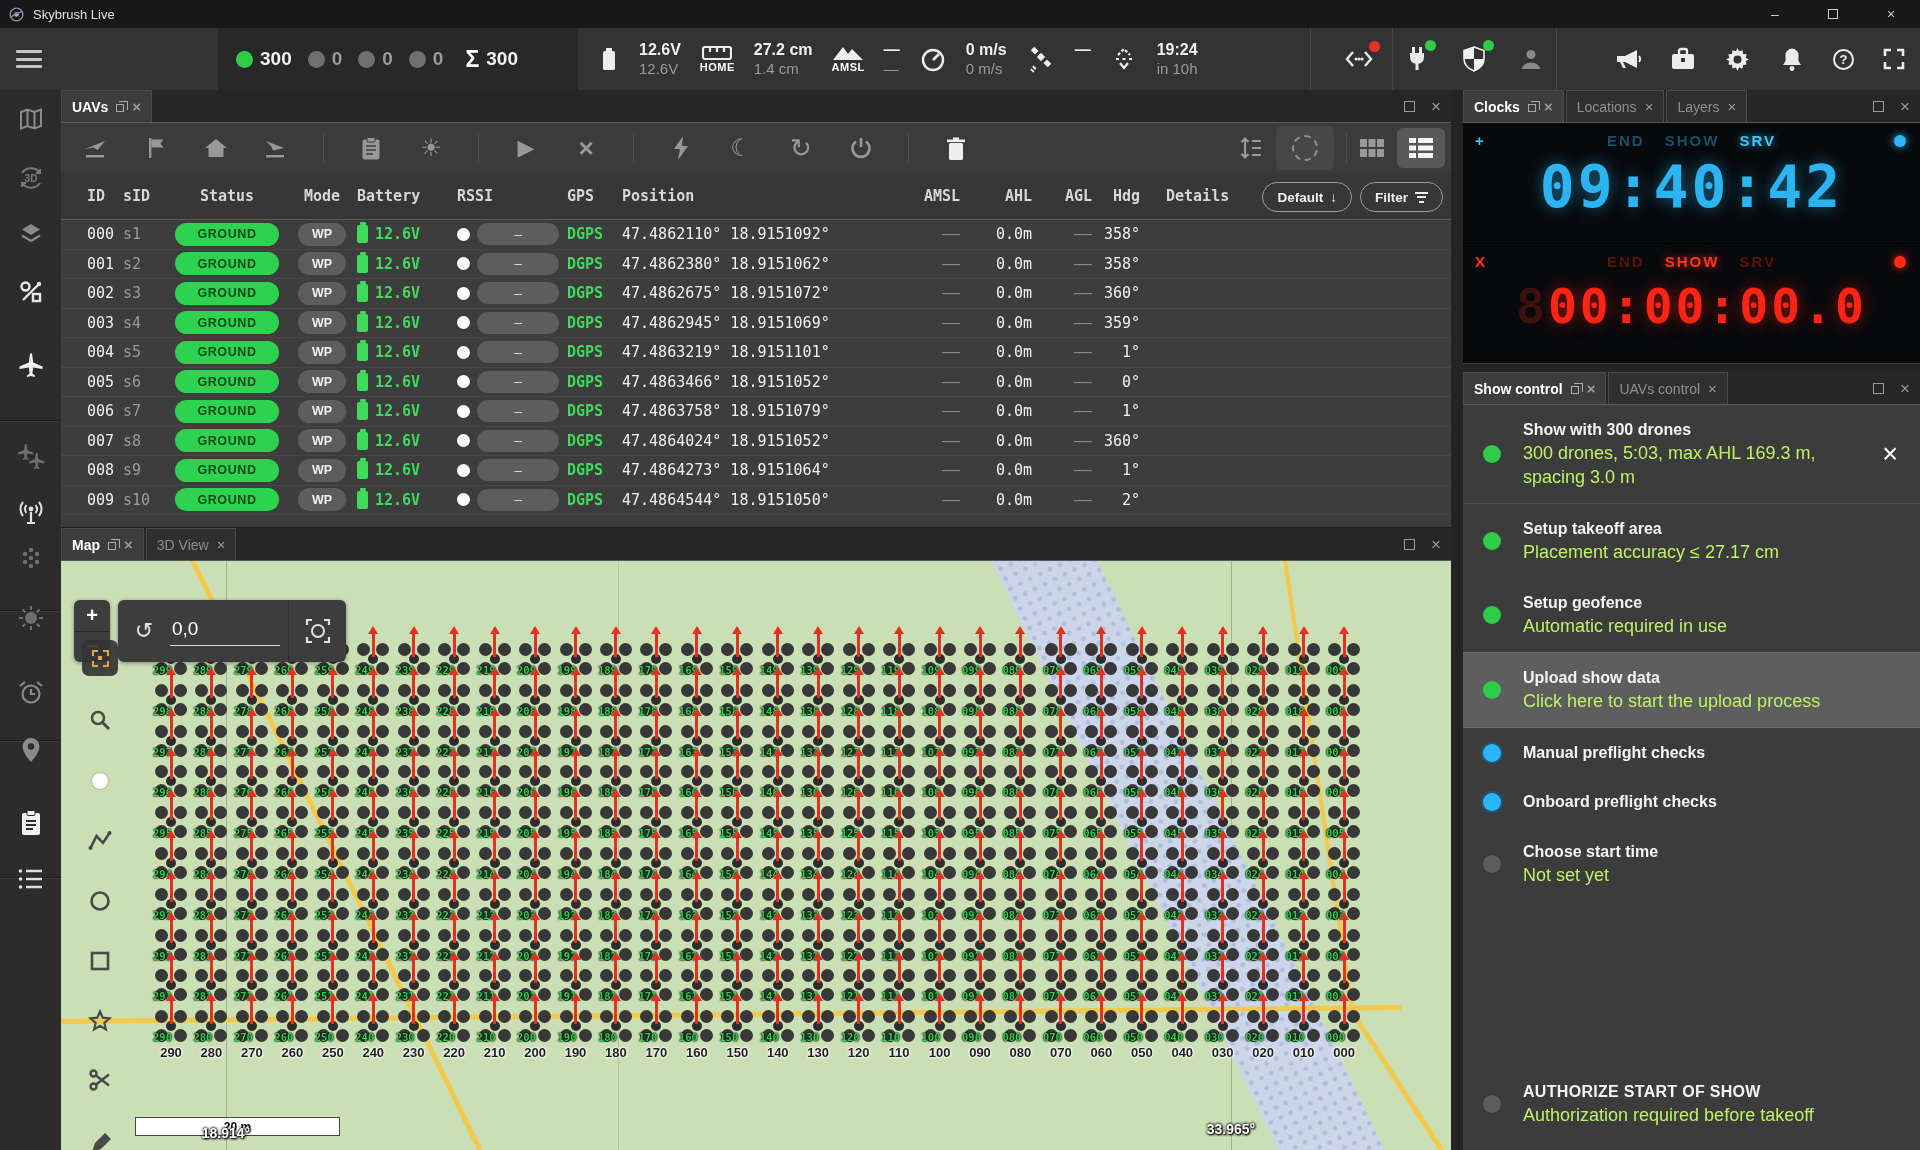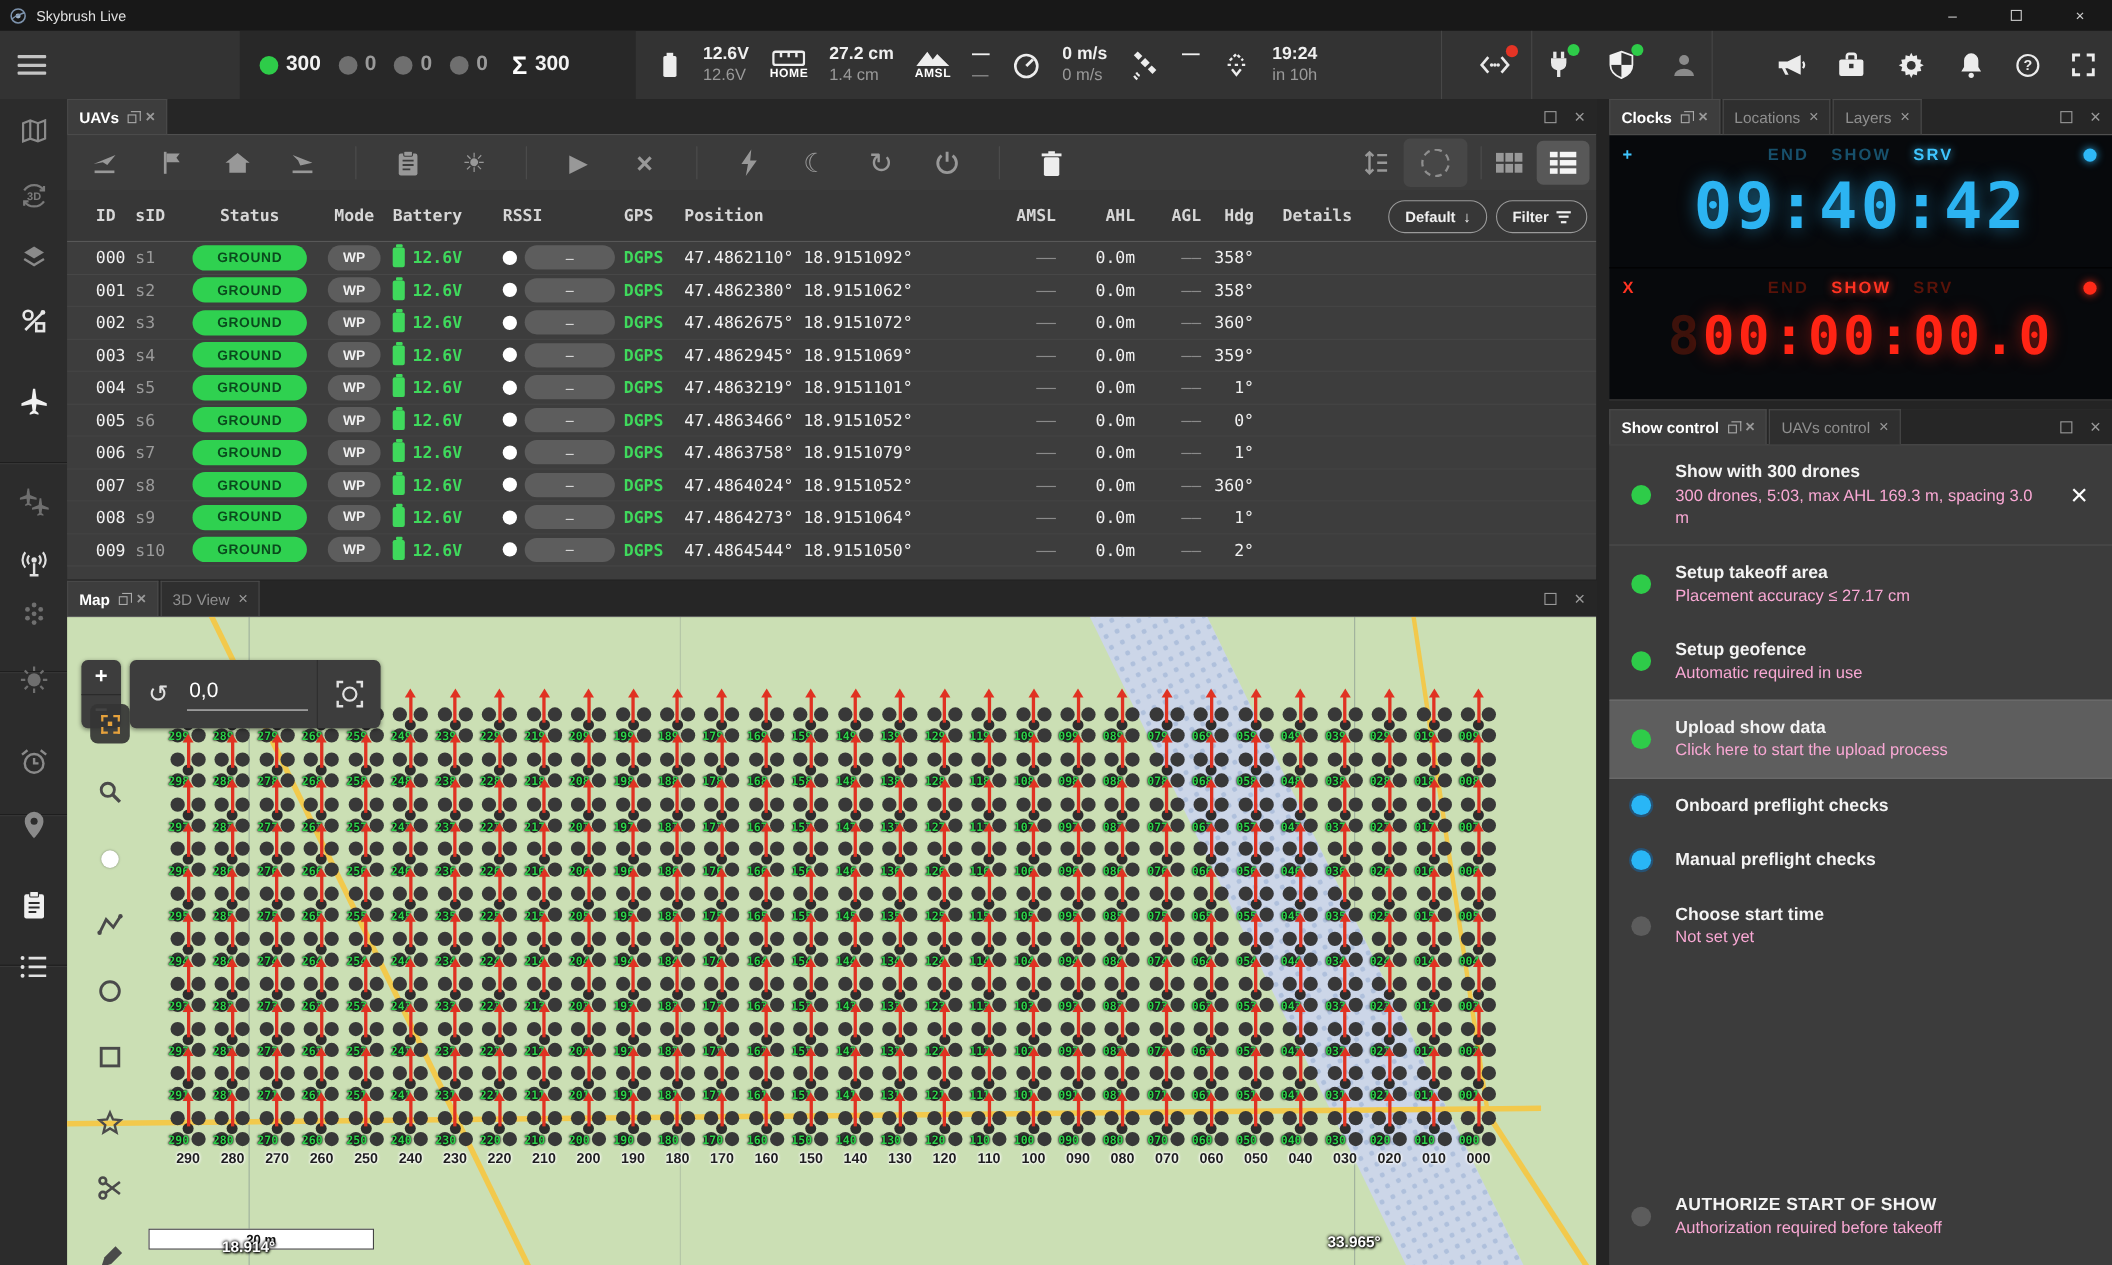--- a/index.html
+++ b/index.html
@@ -165,21 +165,21 @@
   .showbody { position:relative; width:457px; height:744px; background:#3c3c3c; overflow:hidden; }
   .step { position:relative; display:flex; align-items:center; gap:22px; padding:14px 14px 14px 20px; }
   .step.first { border-bottom:1px solid #4e4e4e; }
   .step.hl { background:#5e5e5e; border-top:1px solid #6e6e6e; border-bottom:1px solid #6e6e6e; }
   .dot { flex:0 0 18px; width:18px; height:18px; border-radius:50%; }
   .dot.green { background:#2ecc49; }
   .dot.blue { background:#29b6f6; box-shadow:0 0 0 2px rgba(21,101,160,.55); }
   .dot.gray { background:#5c5c5c; }
   .stx { flex:1; }
   .st1 { font-size:16px; font-weight:bold; color:#f4f4f4; line-height:1.35; }
-  .st2 { font-size:15px; color:#f9a8d4; line-height:1.35; }
+  .st2 { font-size:18px; color:#bef264; line-height:1.35; }
   .xbtn { flex:0 0 auto; color:#fff; font-size:27px; line-height:1; padding-right:8px; }
   .authorize { position:absolute; left:0; bottom:12px; width:457px; display:flex; align-items:center; gap:22px; padding:10px 14px 10px 20px; }
 
   .svgico { display:block; }
 </style>
 </head>
 <body>
 
 <div class="app">
 
@@ -2872,27 +2872,27 @@
           <div class="step hl">
             <span class="dot green"></span>
             <div class="stx">
               <div class="st1">Upload show data</div>
               <div class="st2">Click here to start the upload process</div>
             </div>
           </div>
           <div class="step">
             <span class="dot blue"></span>
             <div class="stx">
-              <div class="st1">Onboard preflight checks</div>
+              <div class="st1">Manual preflight checks</div>
             </div>
           </div>
           <div class="step">
             <span class="dot blue"></span>
             <div class="stx">
-              <div class="st1">Manual preflight checks</div>
+              <div class="st1">Onboard preflight checks</div>
             </div>
           </div>
           <div class="step">
             <span class="dot gray"></span>
             <div class="stx">
               <div class="st1">Choose start time</div>
               <div class="st2">Not set yet</div>
             </div>
           </div>
         </div>

